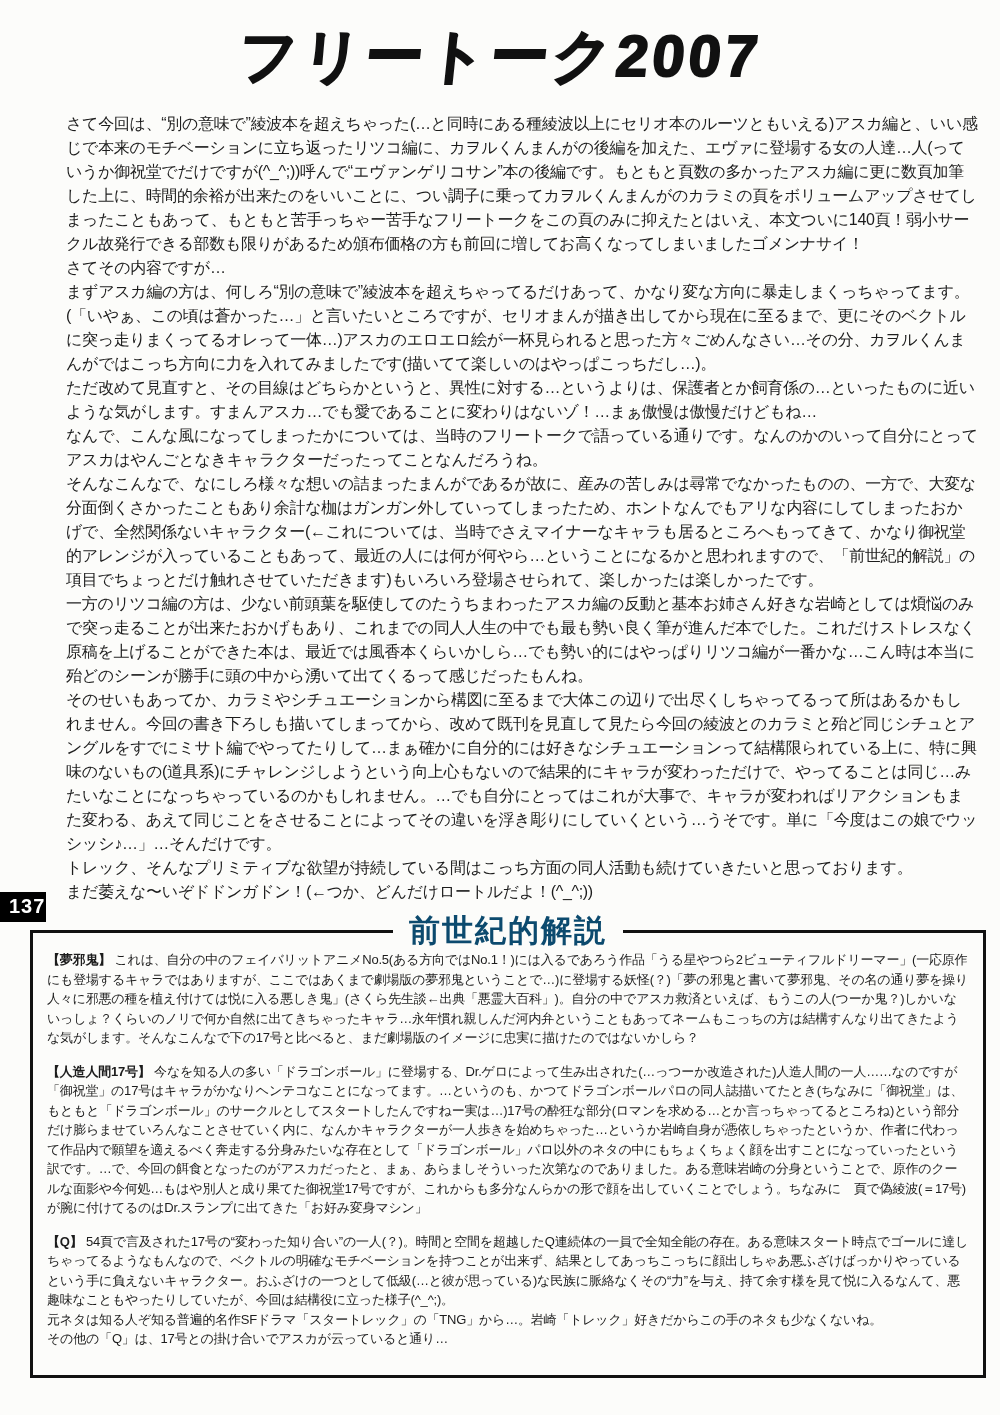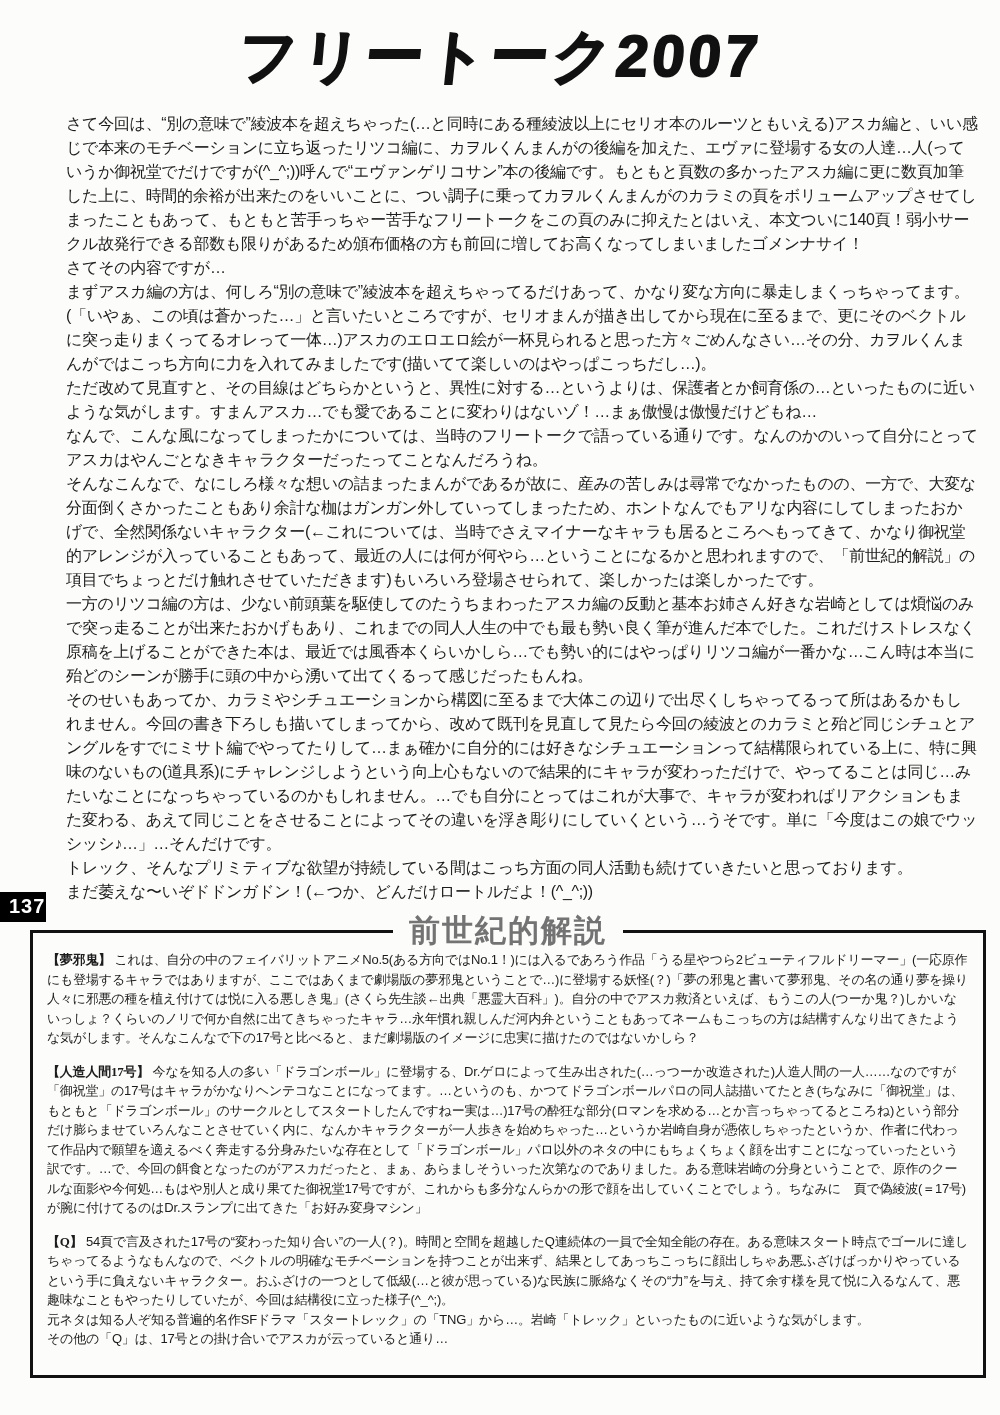--- a/index.html
+++ b/index.html
@@ -57,32 +57,32 @@
   .commentary-title{
     position:absolute;
     top:-22px;left:50%;
     transform:translateX(-50%);
     background:#fcfcfa;
     padding:0 16px;
     font-size:31px;
     font-weight:900;
     letter-spacing:2px;
     line-height:40px;
-    color:#737373;
+    color:#0c4a6e;
     white-space:nowrap;
   }
   .commentary-body p{
     margin:0;
     font-size:13px;
     line-height:19.5px;
     letter-spacing:-0.2px;
     color:#1c1c1c;
   }
   .commentary-body p.gap{margin-top:14px;}
-  .commentary-body .head{font-weight:bold;font-family:Liberation Serif, serif;}
+  .commentary-body .head{font-weight:bold;}
 </style>
 </head>
 <body>
 
 <div class="page">
 
   <div class="main-title">フリートーク2007</div>
 
   <div class="freetalk">
       <p>さて今回は、“別の意味で”綾波本を超えちゃった(…と同時にある種綾波以上にセリオ本のルーツともいえる)アスカ編と、いい感じで本来のモチベーションに立ち返ったリツコ編に、カヲルくんまんがの後編を加えた、エヴァに登場する女の人達…人(っていうか御祝堂でだけですが(^_^;))呼んで“エヴァンゲリコサン”本の後編です。もともと頁数の多かったアスカ編に更に数頁加筆した上に、時間的余裕が出来たのをいいことに、つい調子に乗ってカヲルくんまんがのカラミの頁をボリュームアップさせてしまったこともあって、もともと苦手っちゃー苦手なフリートークをこの頁のみに抑えたとはいえ、本文ついに140頁！弱小サークル故発行できる部数も限りがあるため頒布価格の方も前回に増してお高くなってしまいましたゴメンナサイ！</p>
@@ -99,18 +99,18 @@
     </div>
 
   <div class="page-number">137</div>
 
   <div class="commentary-box">
     <div class="commentary-title">前世紀的解説</div>
     <div class="commentary-body">
         <p><span class="head">【夢邪鬼】</span> これは、自分の中のフェイバリットアニメNo.5(ある方向ではNo.1！)には入るであろう作品「うる星やつら2ビューティフルドリーマー」(一応原作にも登場するキャラではありますが、ここではあくまで劇場版の夢邪鬼ということで…)に登場する妖怪(？)「夢の邪鬼と書いて夢邪鬼、その名の通り夢を操り人々に邪悪の種を植え付けては悦に入る悪しき鬼」(さくら先生談←出典「悪霊大百科」)。自分の中でアスカ救済といえば、もうこの人(つーか鬼？)しかいないっしょ？くらいのノリで何か自然に出てきちゃったキャラ…永年慣れ親しんだ河内弁ということもあってネームもこっちの方は結構すんなり出てきたような気がします。そんなこんなで下の17号と比べると、まだ劇場版のイメージに忠実に描けたのではないかしら？</p>
         <p class="gap"><span class="head">【人造人間17号】</span> 今なを知る人の多い「ドラゴンボール」に登場する、Dr.ゲロによって生み出された(…っつーか改造された)人造人間の一人……なのですが「御祝堂」の17号はキャラがかなりヘンテコなことになってます。…というのも、かつてドラゴンボールパロの同人誌描いてたとき(ちなみに「御祝堂」は、もともと「ドラゴンボール」のサークルとしてスタートしたんですねー実は…)17号の酔狂な部分(ロマンを求める…とか言っちゃってるところね)という部分だけ膨らませていろんなことさせていく内に、なんかキャラクターが一人歩きを始めちゃった…というか岩崎自身が憑依しちゃったというか、作者に代わって作品内で願望を適えるべく奔走する分身みたいな存在として「ドラゴンボール」パロ以外のネタの中にもちょくちょく顔を出すことになっていったという訳です。…で、今回の餌食となったのがアスカだったと、まぁ、あらましそういった次第なのでありました。ある意味岩崎の分身ということで、原作のクールな面影や今何処…もはや別人と成り果てた御祝堂17号ですが、これからも多分なんらかの形で顔を出していくことでしょう。ちなみに　頁で偽綾波(＝17号)が腕に付けてるのはDr.スランプに出てきた「お好み変身マシン」</p>
         <p class="gap"><span class="head">【Q】</span> 54頁で言及された17号の“変わった知り合い”の一人(？)。時間と空間を超越したQ連続体の一員で全知全能の存在。ある意味スタート時点でゴールに達しちゃってるようなもんなので、ベクトルの明確なモチベーションを持つことが出来ず、結果としてあっちこっちに顔出しちゃあ悪ふざけばっかりやっているという手に負えないキャラクター。おふざけの一つとして低級(…と彼が思っている)な民族に脈絡なくその“力”を与え、持て余す様を見て悦に入るなんて、悪趣味なこともやったりしていたが、今回は結構役に立った様子(^_^;)。</p>
-        <p>元ネタは知る人ぞ知る普遍的名作SFドラマ「スタートレック」の「TNG」から…。岩崎「トレック」といったものに近いような気がします。</p>
+        <p>元ネタは知る人ぞ知る普遍的名作SFドラマ「スタートレック」の「TNG」から…。岩崎「トレック」好きだからこの手のネタも少なくないね。</p>
         <p>その他の「Q」は、17号との掛け合いでアスカが云っていると通り…</p>
       </div>
   </div>
 
 </div>
 
 </body></html>

